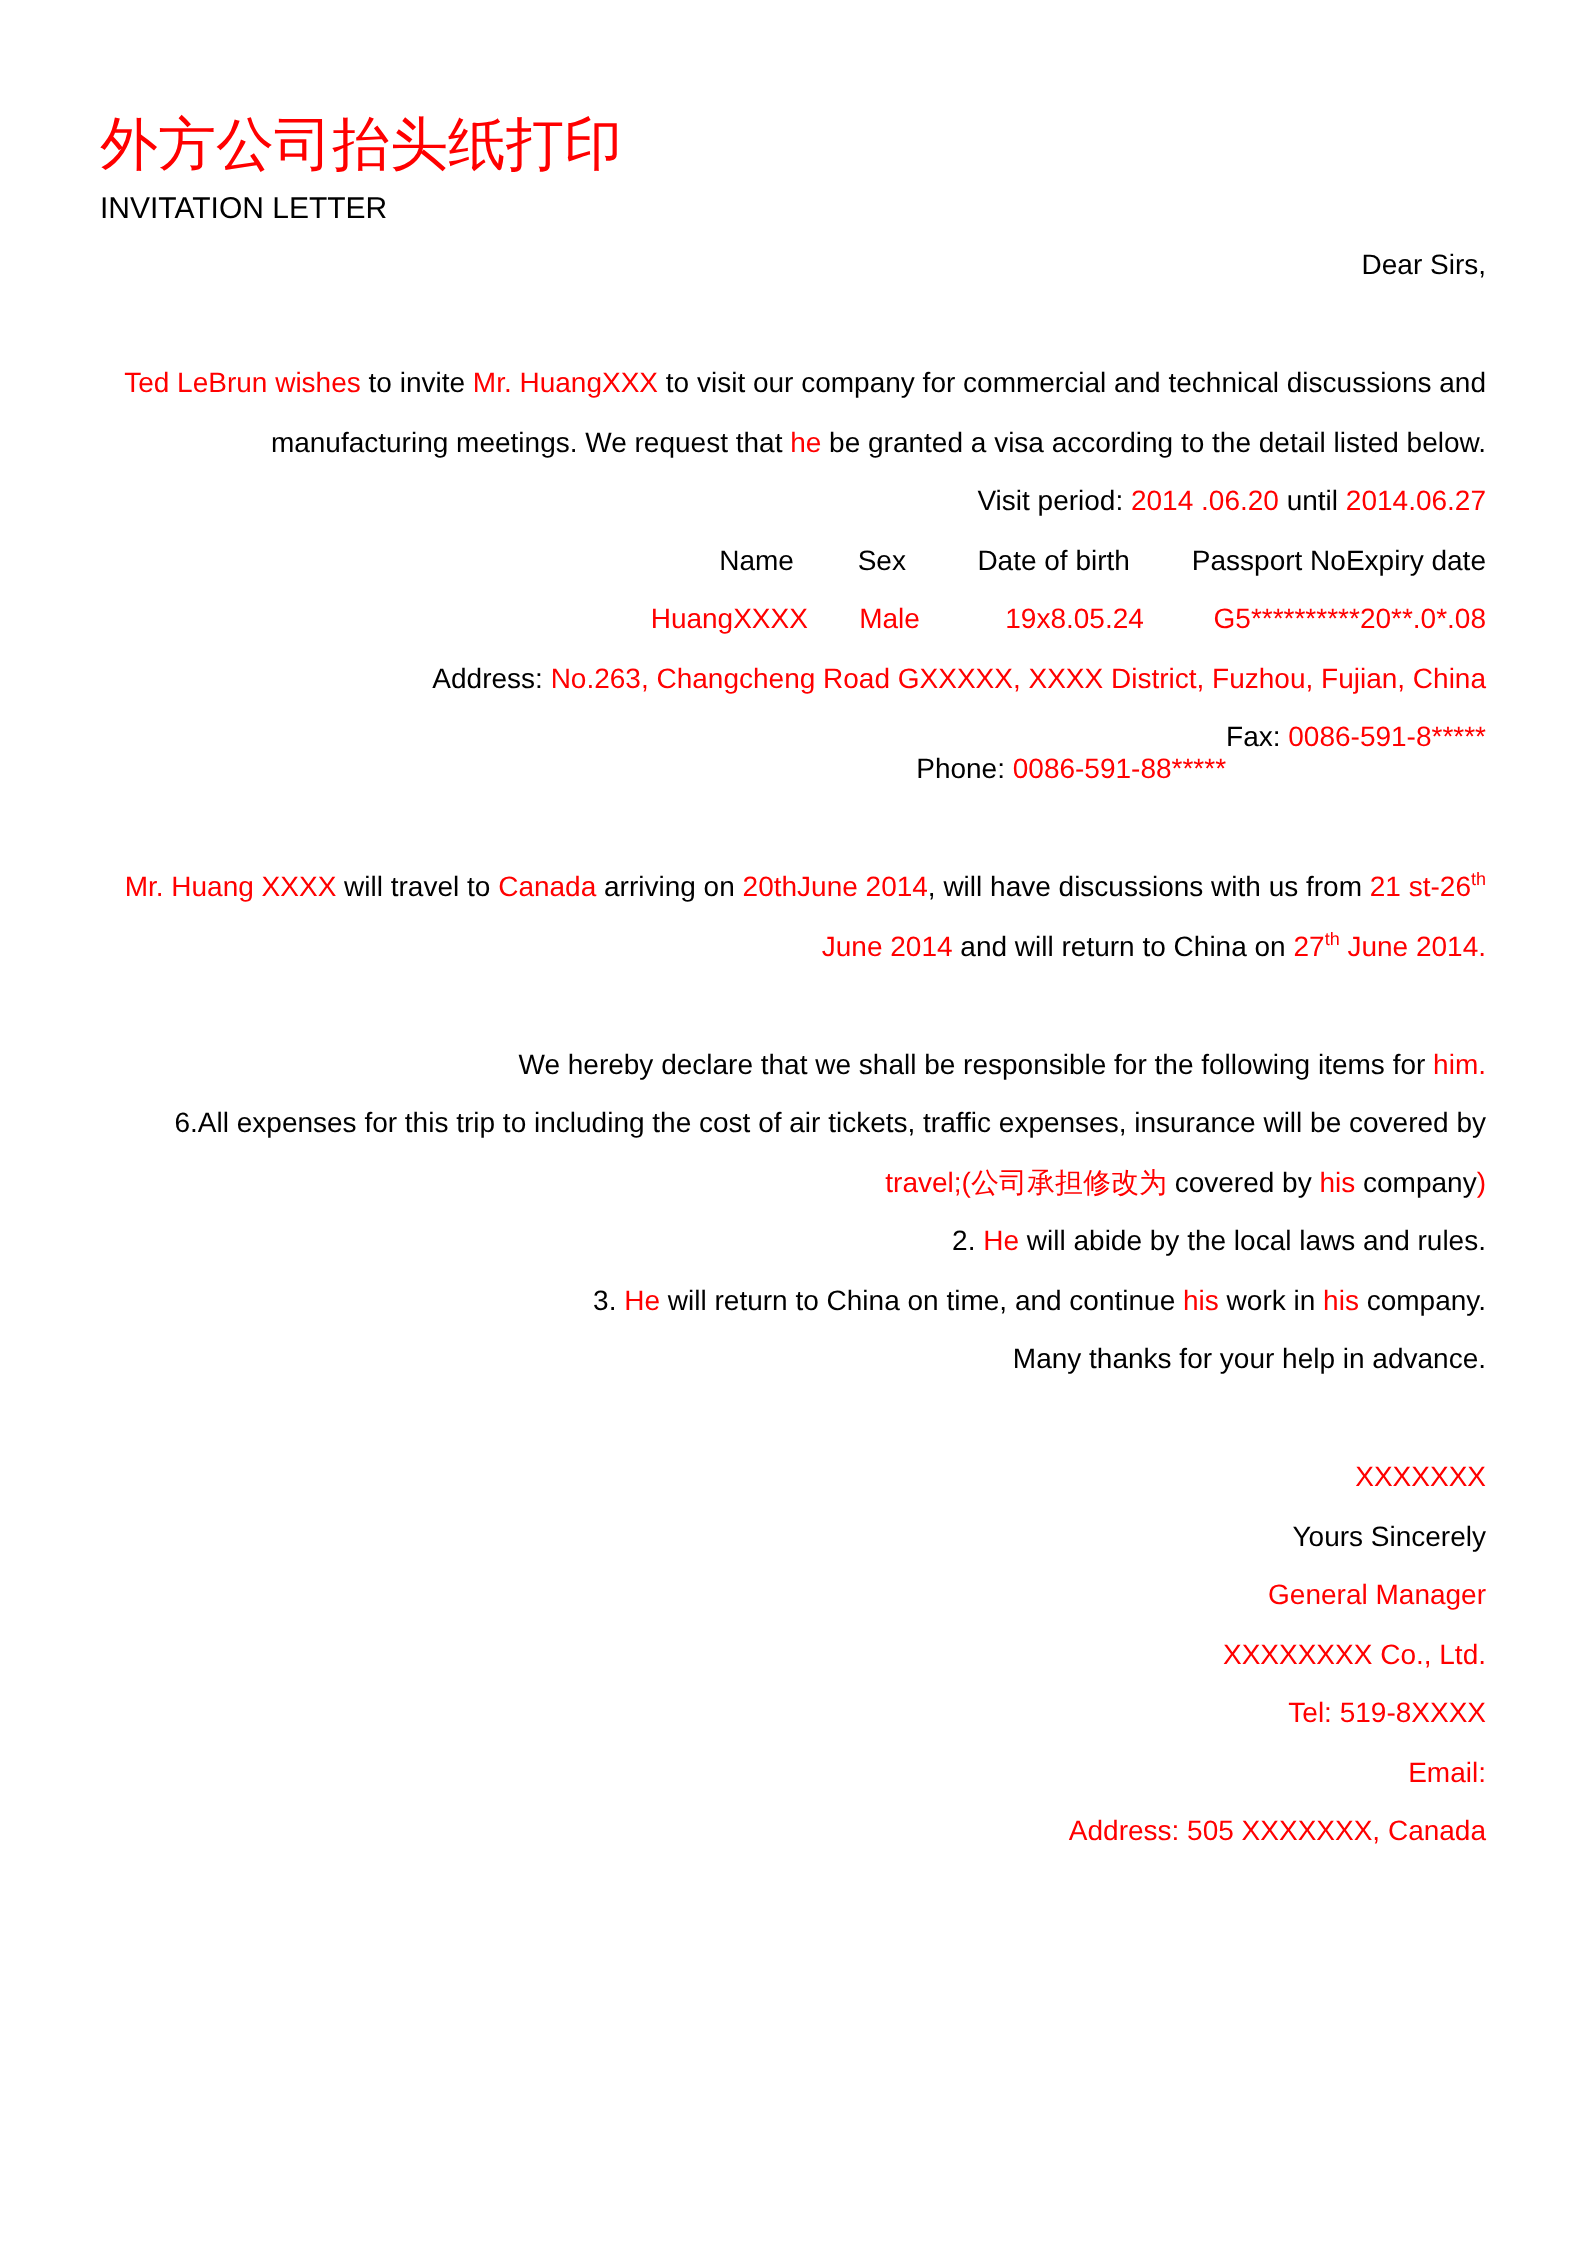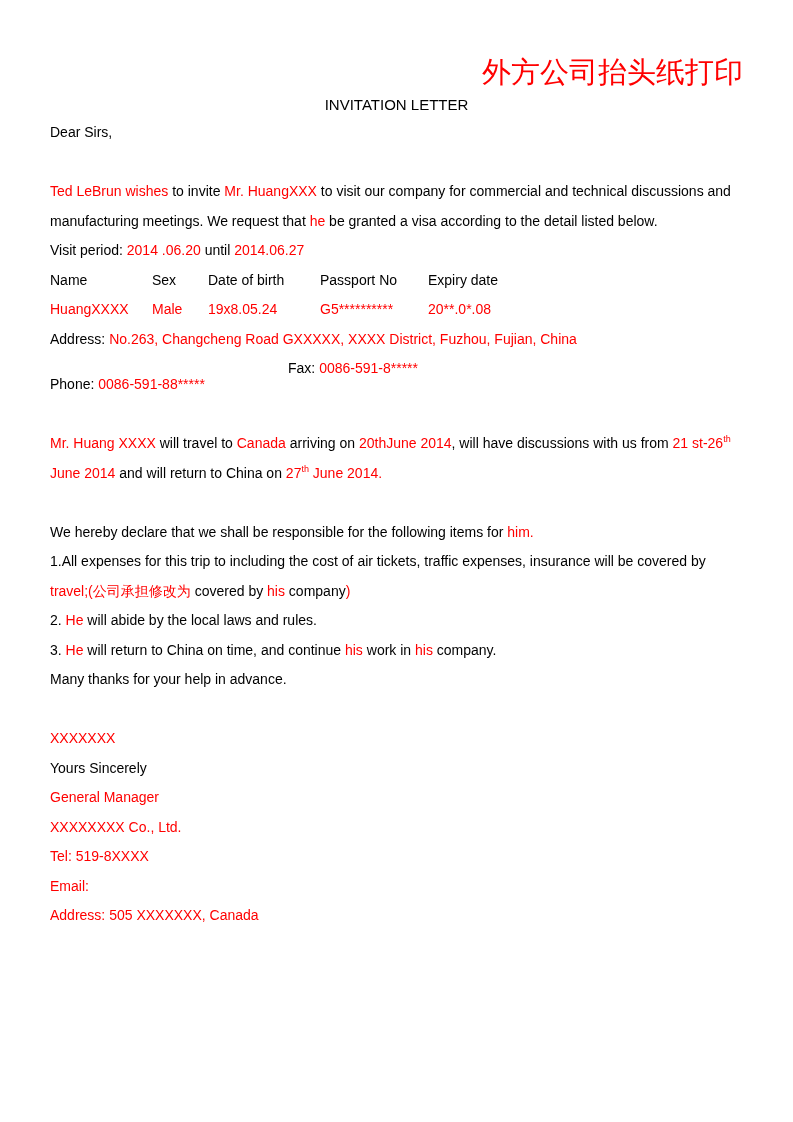--- a/index.html
+++ b/index.html
@@ -11,38 +11,37 @@
     color: #000000;
     overflow: hidden;
   }
   .page {
     width: 793px;
     height: 1122px;
     background: #ffffff;
     padding: 52px 50px 0 50px;
   }
   .doc-title {
-    text-align: right;
+    text-align: left;
     font-family: "DejaVu Serif", serif;
     font-weight: normal;
     font-size: 29px;
     line-height: 40px;
     color: var(--red, #ff0000);
   }
   .doc-subtitle {
-    text-align: center;
     font-size: 15px;
     line-height: 26px;
     color: #000000;
   }
   .doc-body p.doc-line {
     font-size: 14px;
     line-height: 29.5px;
     color: #000000;
-    text-align: left;
+    text-align: right;
     white-space: pre-wrap;
   }
   .doc-body p.blank { height: 29.5px; }
   .red   { color: var(--red, #ff0000); }
   .black { color: #000000; }
   .col {
     display: inline-block;
     vertical-align: top;
   }
   sup {
@@ -63,21 +62,21 @@
       <p class="doc-line"><span class="red">Ted LeBrun wishes</span><span class="black"> to invite </span><span class="red">Mr. HuangXXX</span><span class="black"> to visit our company for commercial and technical discussions and manufacturing meetings. We request that </span><span class="red">he</span><span class="black"> be granted a visa according to the detail listed below.</span></p>
       <p class="doc-line"><span class="black">Visit period: </span><span class="red">2014 .06.20</span><span class="black"> until </span><span class="red">2014.06.27</span></p>
       <p class="doc-line"><span class="col" style="width: 102px;"><span class="black">Name</span></span><span class="col" style="width: 56px;"><span class="black">Sex</span></span><span class="col" style="width: 112px;"><span class="black">Date of birth</span></span><span class="col" style="width: 108px;"><span class="black">Passport No</span></span><span class="col"><span class="black">Expiry date</span></span></p>
       <p class="doc-line"><span class="col" style="width: 102px;"><span class="red">HuangXXXX</span></span><span class="col" style="width: 56px;"><span class="red">Male</span></span><span class="col" style="width: 112px;"><span class="red">19x8.05.24</span></span><span class="col" style="width: 108px;"><span class="red">G5**********</span></span><span class="col"><span class="red">20**.0*.08</span></span></p>
       <p class="doc-line"><span class="black">Address: </span><span class="red">No.263, Changcheng Road GXXXXX, XXXX District, Fuzhou, Fujian, China</span></p>
       <p class="doc-line"><span class="col" style="width: 238px; margin-top: 16px;"><span class="black">Phone: </span><span class="red">0086-591-88*****</span></span><span class="col"><span class="black">Fax: </span><span class="red">0086-591-8*****</span></span></p>
       <p class="doc-line blank"></p>
       <p class="doc-line"><span class="red">Mr. Huang XXXX</span><span class="black"> will travel to </span><span class="red">Canada</span><span class="black"> arriving on </span><span class="red">20thJune 2014</span><span class="black">, will have discussions with us from </span><span class="red">21 st-26</span><sup class="red">th</sup><span class="red"> June 2014</span><span class="black"> and will return to China on </span><span class="red">27</span><sup class="red">th</sup><span class="red"> June 2014.</span></p>
       <p class="doc-line blank"></p>
       <p class="doc-line"><span class="black">We hereby declare that we shall be responsible for the following items for </span><span class="red">him.</span></p>
-      <p class="doc-line"><span class="black">1.All expenses for this trip to including the cost of air tickets, traffic expenses, insurance will be covered by </span><span class="red">travel;(公司承担修改为</span><span class="black"> covered by </span><span class="red">his</span><span class="black"> company</span><span class="red">)</span></p>
+      <p class="doc-line"><span class="black">6.All expenses for this trip to including the cost of air tickets, traffic expenses, insurance will be covered by </span><span class="red">travel;(公司承担修改为</span><span class="black"> covered by </span><span class="red">his</span><span class="black"> company</span><span class="red">)</span></p>
       <p class="doc-line"><span class="black">2. </span><span class="red">He</span><span class="black"> will abide by the local laws and rules.</span></p>
       <p class="doc-line"><span class="black">3. </span><span class="red">He</span><span class="black"> will return to China on time, and continue </span><span class="red">his</span><span class="black"> work in </span><span class="red">his</span><span class="black"> company.</span></p>
       <p class="doc-line"><span class="black">Many thanks for your help in advance.</span></p>
       <p class="doc-line blank"></p>
       <p class="doc-line"><span class="red">XXXXXXX</span></p>
       <p class="doc-line"><span class="black">Yours Sincerely</span></p>
       <p class="doc-line"><span class="red">General Manager</span></p>
       <p class="doc-line"><span class="red">XXXXXXXX Co., Ltd.</span></p>
       <p class="doc-line"><span class="red">Tel: 519-8XXXX</span></p>
       <p class="doc-line"><span class="red">Email:</span></p>

